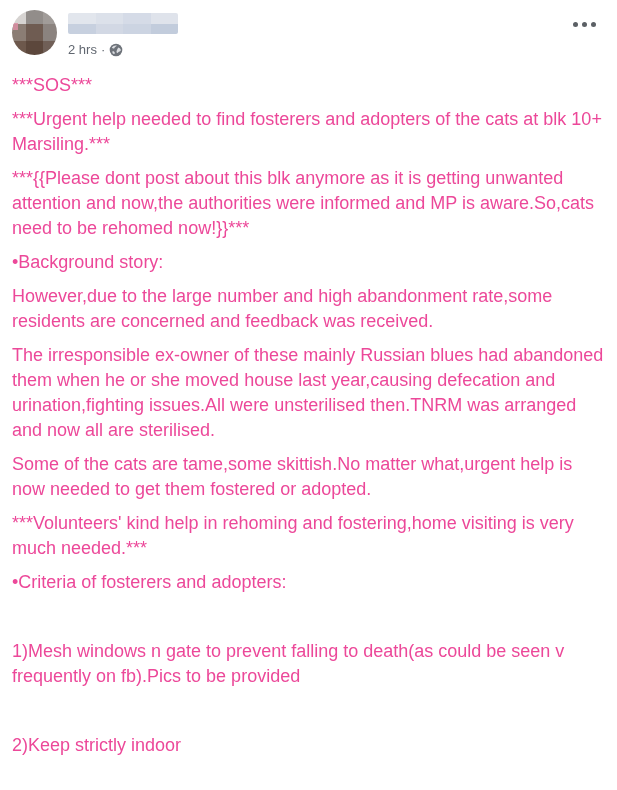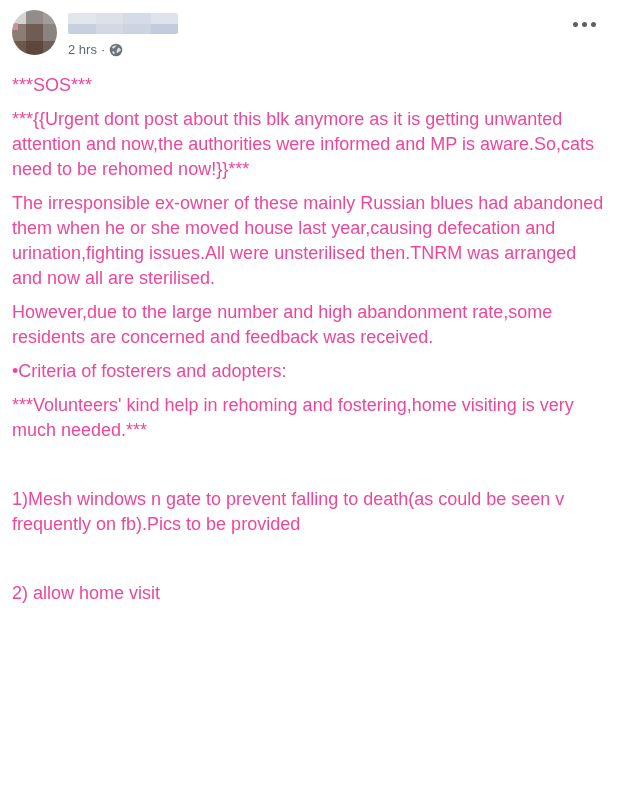--- a/index.html
+++ b/index.html
@@ -139,25 +139,29 @@
 
     <div class="more-btn">
       <i></i>
       <i></i>
       <i></i>
     </div>
   </div>
 
   <div class="post-body">
     <p>***SOS***</p>
-    <p>***{{Urgent dont post about this blk anymore as it is getting unwanted attention and now,the authorities were informed and MP is aware.So,cats need to be rehomed now!}}***</p>
+    <p>***Urgent help needed to find fosterers and adopters of the cats at blk 10+ Marsiling.***</p>
+    <p>***{{Please dont post about this blk anymore as it is getting unwanted attention and now,the authorities were informed and MP is aware.So,cats need to be rehomed now!}}***</p>
+    <p>•Background story:</p>
+    <p>However,due to the large number and high abandonment rate,some residents are concerned and feedback was received.</p>
     <p>The irresponsible ex-owner of these mainly Russian blues had abandoned them when he or she moved house last year,causing defecation and urination,fighting issues.All were unsterilised then.TNRM was arranged and now all are sterilised.</p>
-    <p>However,due to the large number and high abandonment rate,some residents are concerned and feedback was received.</p>
+    <p>Some of the cats are tame,some skittish.No matter what,urgent help is now needed to get them fostered or adopted.</p>
+    <p>***Volunteers' kind help in rehoming and fostering,home visiting is very much needed.***</p>
     <p>•Criteria of fosterers and adopters:</p>
-    <p>***Volunteers' kind help in rehoming and fostering,home visiting is very much needed.***</p>
     <p>
       <span class="line">1)Mesh windows n gate to prevent falling to death(as could be seen v frequently on fb).Pics to be provided</span>
+      <span class="line">2)Keep strictly indoor</span>
       <span class="line">2) allow home visit</span>
     </p>
 
   </div>
 
 </div>
 
 </body></html>

